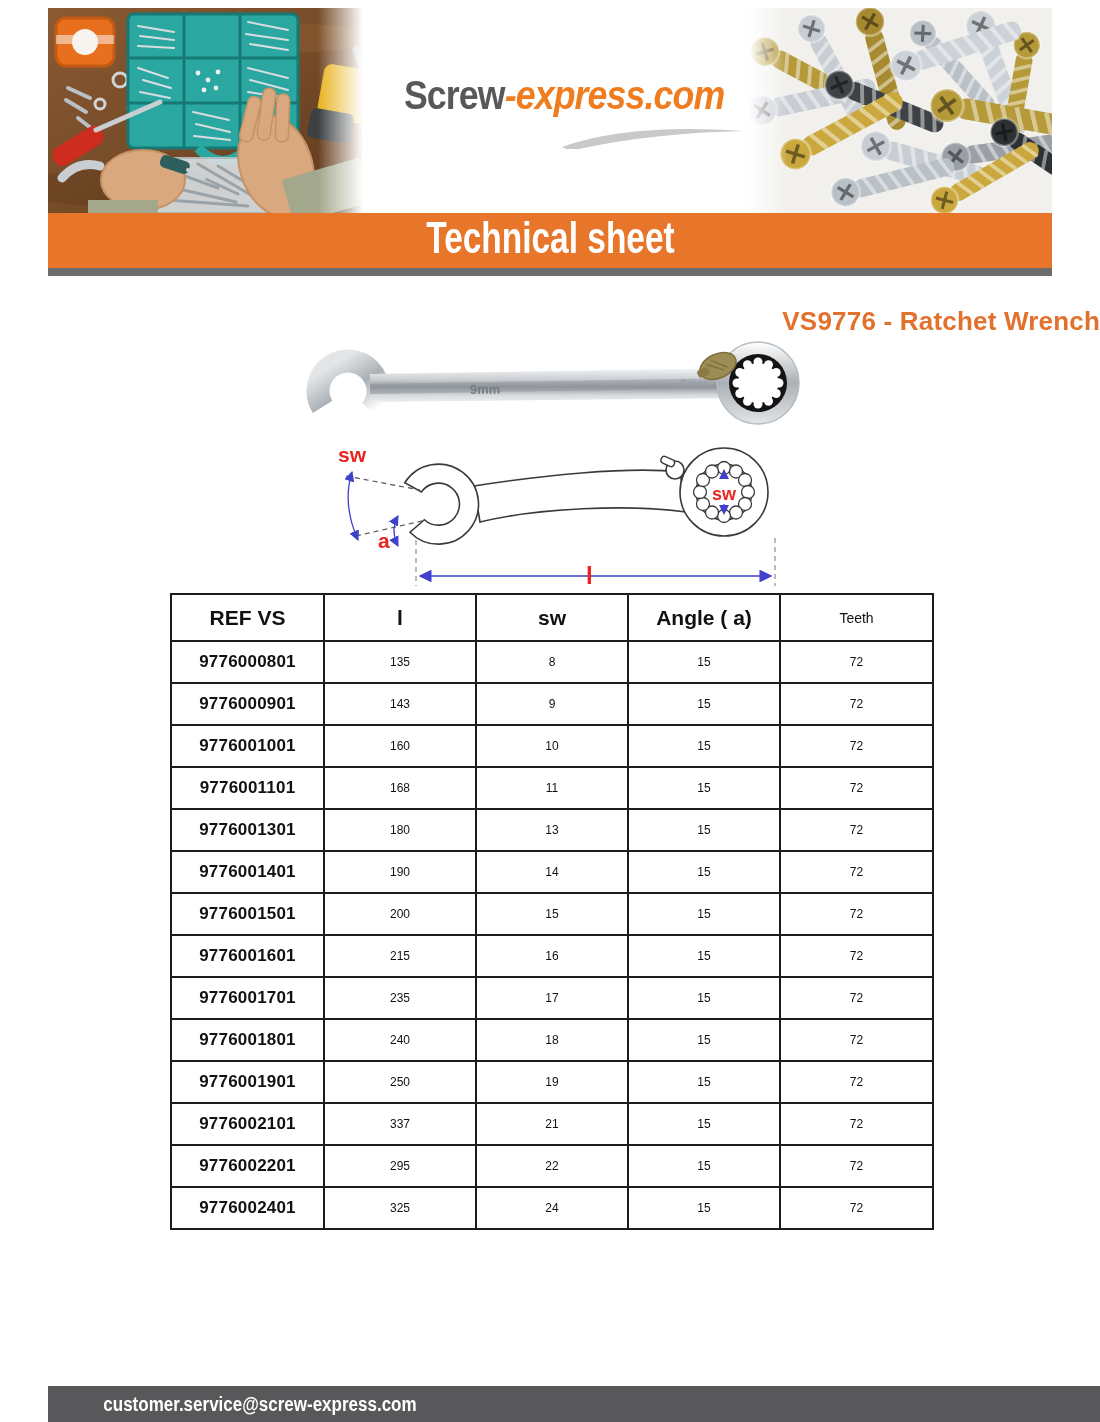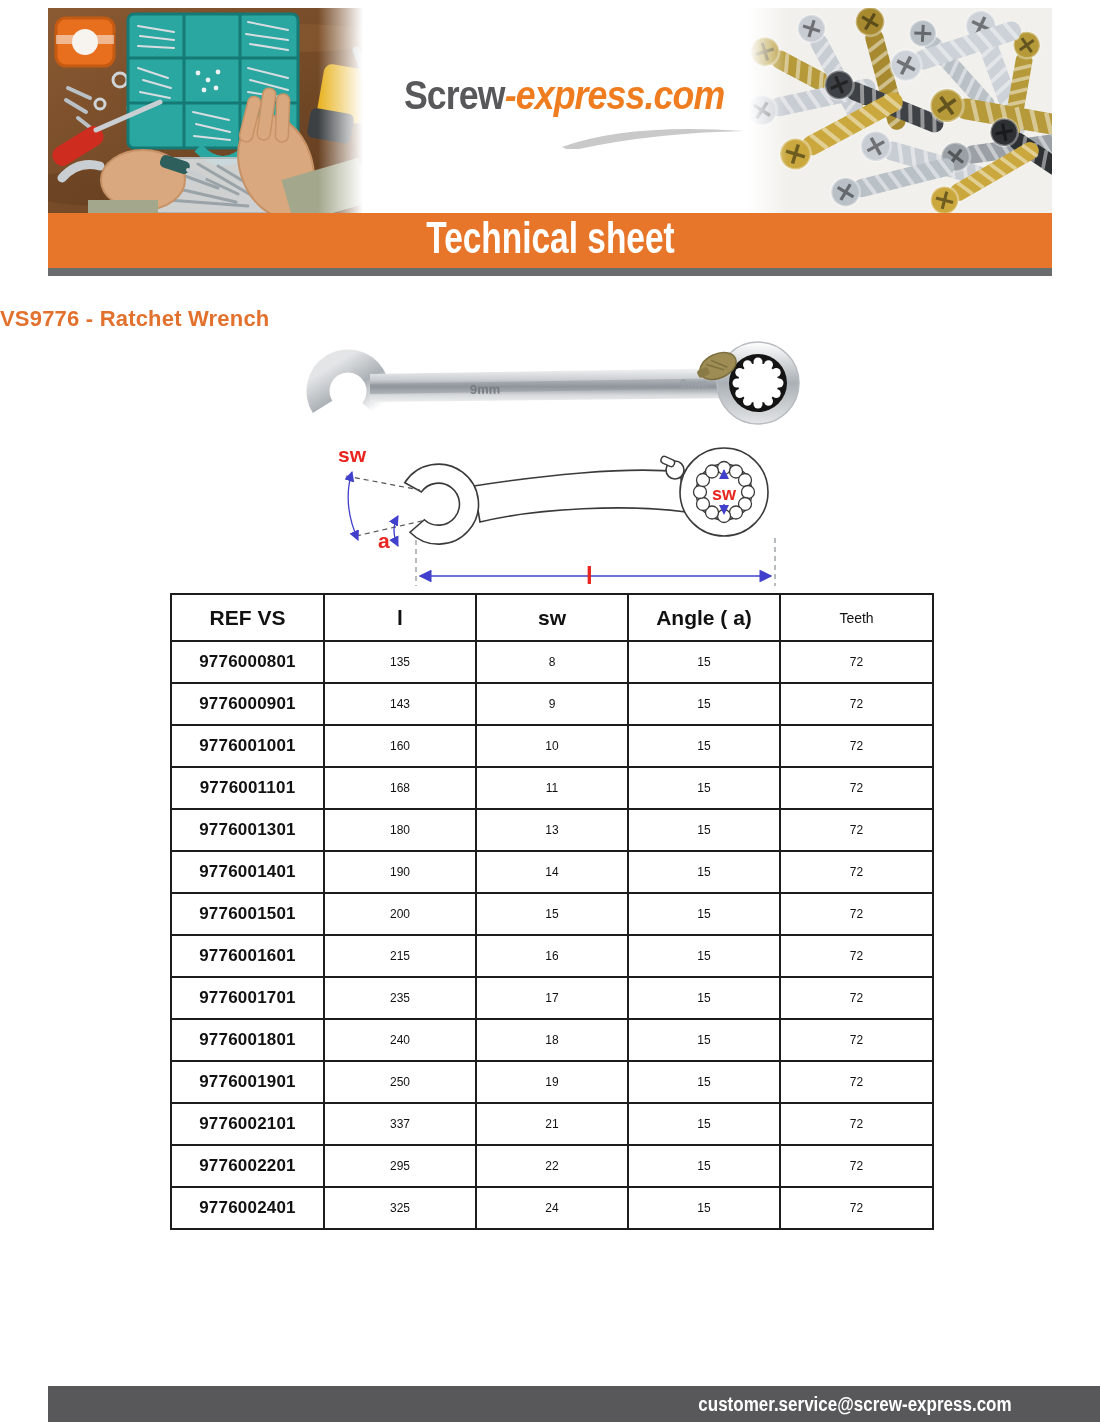--- a/index.html
+++ b/index.html
@@ -28,22 +28,22 @@
   }
   .banner-text {
     color:#ffffff; font-weight:bold; font-size:44px; letter-spacing:0px;
     display:inline-block; transform:scaleX(.76); transform-origin:center; white-space:nowrap;
   }
   .banner-underline {
     position:absolute; left:48px; top:268px; width:1004px; height:8px; background:#6b6c6e;
   }
   
   .product-title {
-    position:absolute; left:0; top:306px; width:1100px; text-align:left;
-    color:#e2712e; font-size:22px; font-weight:600; letter-spacing:.2px;
+    position:absolute; left:0; top:306px; width:1100px; text-align:right;
+    color:#e2712e; font-size:26px; font-weight:600; letter-spacing:.2px;
   }
   
   .wrench-photo   { position:absolute; left:272px; top:336px; width:556px; height:100px; }
   .wrench-diagram { position:absolute; left:328px; top:428px; width:458px; height:164px; }
   
   table.spec {
     position:absolute; left:170px; top:593px; width:762px;
     border-collapse:collapse; table-layout:fixed;
   }
   table.spec th, table.spec td {
@@ -52,21 +52,21 @@
   }
   table.spec thead tr { height:47px; }
   table.spec tbody tr { height:42px; }
   th.h-main  { font-size:21px; font-weight:bold; }
   th.h-small { font-size:14px; font-weight:400; }
   td.ref-cell { font-size:17px; font-weight:bold; letter-spacing:.2px; }
   td.val-cell { font-size:12px; font-weight:normal; }
   
   .footer {
     position:absolute; left:48px; top:1386px; width:1052px; height:36px;
-    background:#58585a; display:flex; align-items:center; justify-content:flex-end;
+    background:#58585a; display:flex; align-items:center; justify-content:flex-start;
     padding-right:88px;
   }
   .footer-text {
     color:#ffffff; font-weight:bold; font-size:20px; white-space:nowrap;
     display:inline-block; transform:scaleX(.85); transform-origin:right center;
   }
 </style>
 </head>
 <body>
 

